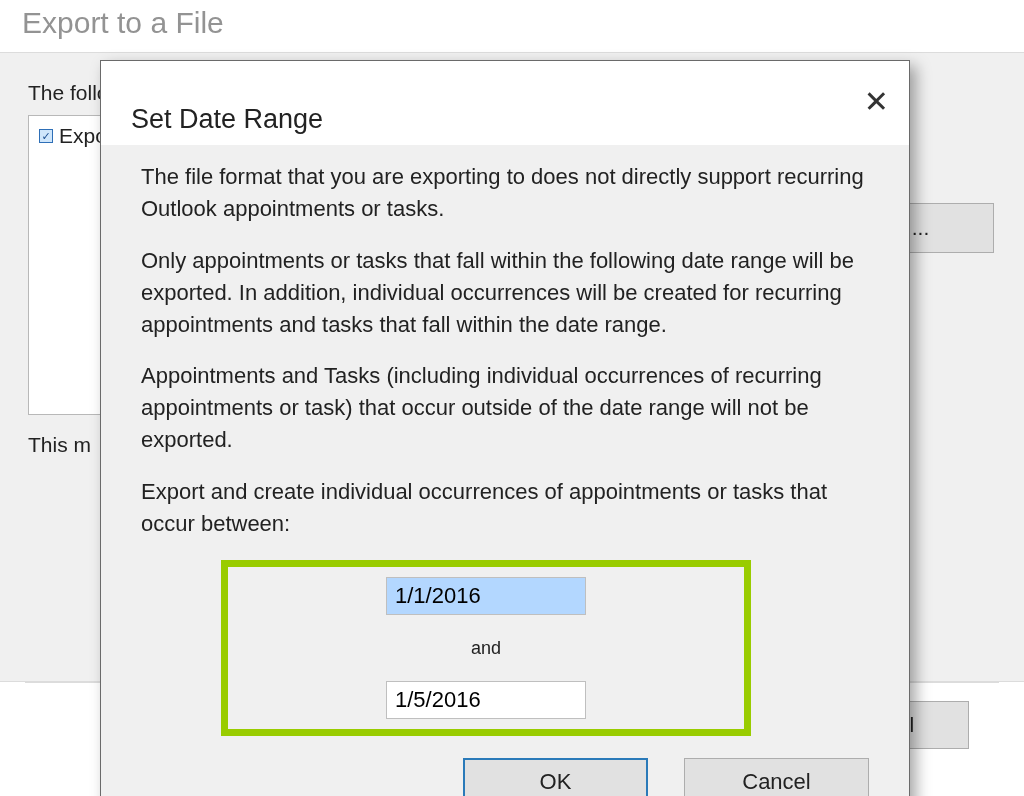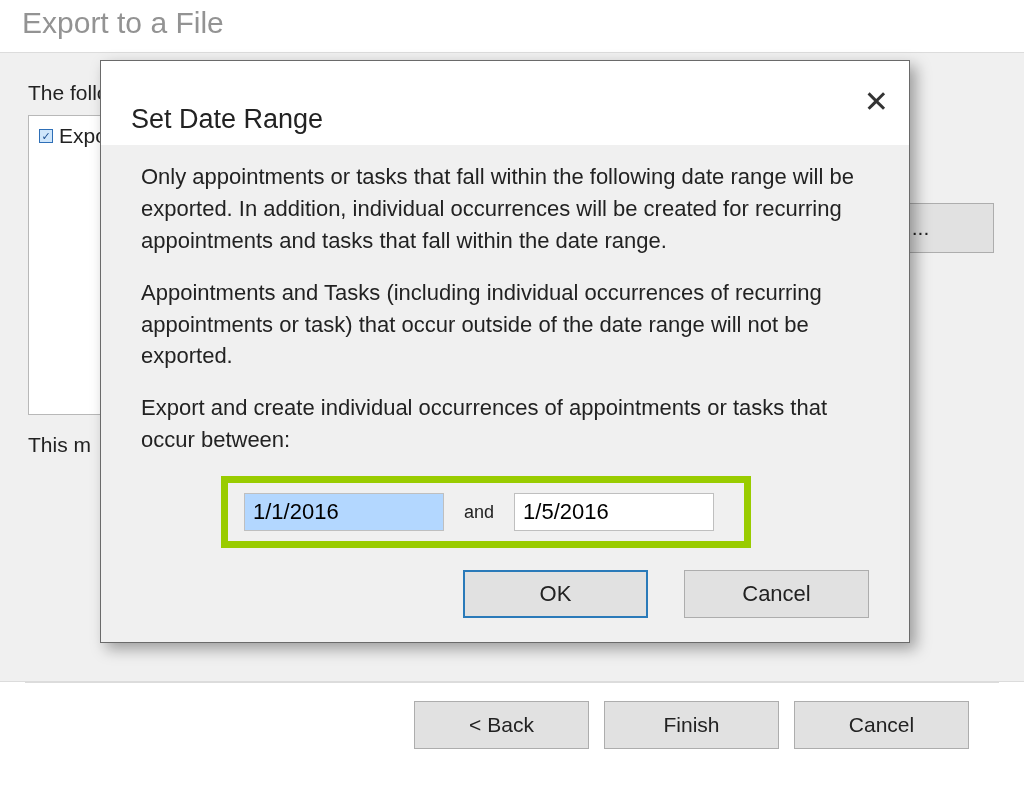--- a/index.html
+++ b/index.html
@@ -128,20 +128,21 @@
   .modal-body p { margin: 0 0 20px 0; }
   .date-highlight {
     border: 7px solid #99cc00;
     display: flex;
     align-items: center;
     gap: 20px;
     padding: 10px 16px;
     width: 530px;
     margin-left: 80px;
     background: #f0f0f0;
+    flex-direction: column;
   }
   .date-input {
     width: 200px;
     height: 38px;
     border: 1px solid #bfbfbf;
     background: #fff;
     font-size: 22px;
     padding: 2px 8px;
     font-family: inherit;
   }
@@ -195,20 +196,21 @@
   <div class="btn">Finish</div>
   <div class="btn">Cancel</div>
 </div>
 
 <div class="modal">
   <div class="modal-titlebar">
     <div class="modal-title">Set Date Range</div>
     <div class="close-x">✕</div>
   </div>
   <div class="modal-body">
+    <p>The file format that you are exporting to does not directly support recurring Outlook appointments or tasks.</p>
     <p>Only appointments or tasks that fall within the following date range will be exported.  In addition, individual occurrences will be created for recurring appointments and tasks that fall within the date range.</p>
     <p>Appointments and Tasks (including individual occurrences of recurring appointments or task) that occur outside of the date range will not be exported.</p>
     <p>Export and create individual occurrences of appointments or tasks that occur between:</p>
 
     <div class="date-highlight">
       <input class="date-input date-start-sel" value="1/1/2016" style="">
       <span class="and-label">and</span>
       <input class="date-input" value="1/5/2016" style="">
     </div>
   </div>

